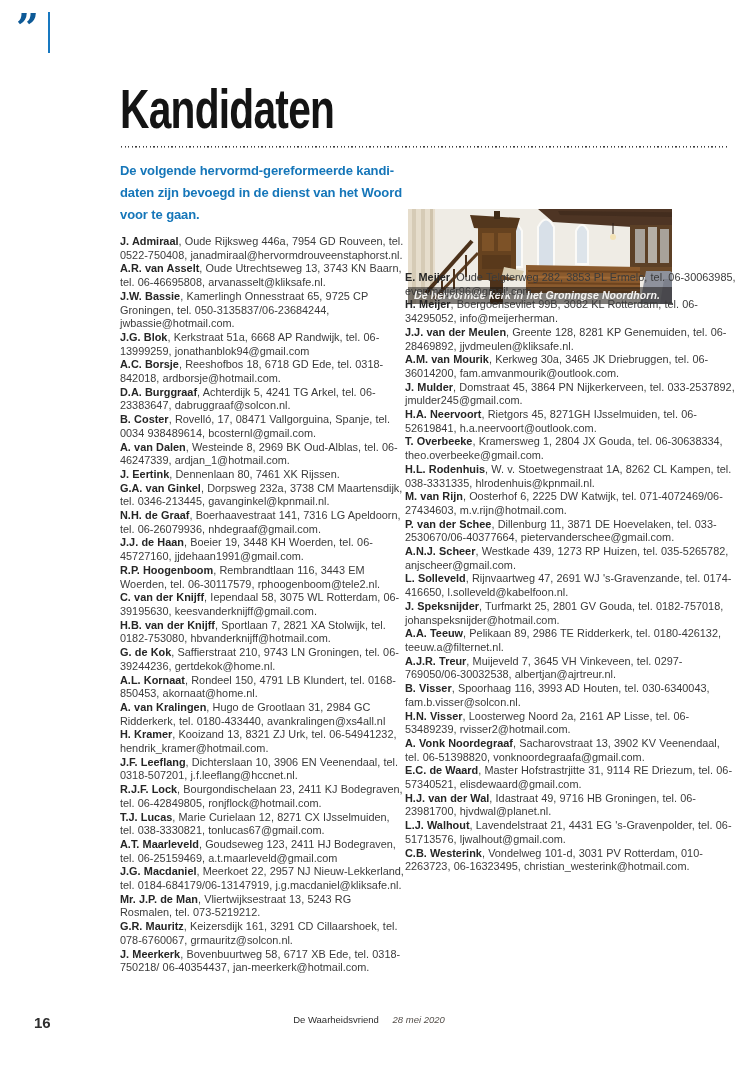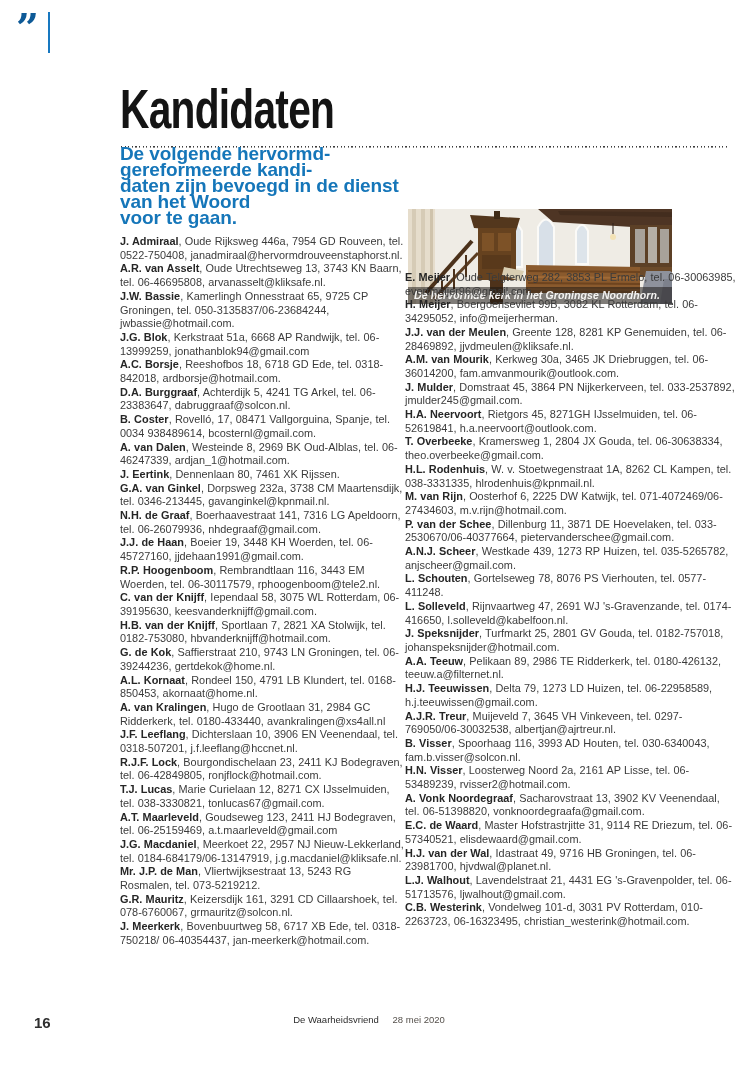--- a/index.html
+++ b/index.html
@@ -10,38 +10,38 @@
               font-weight:bold;color:#0e5a97;font-family:"DejaVu Serif",serif;}
   .blue-rule{position:absolute;left:48px;top:12px;width:2px;height:41px;background:#1878c0;}
   
   .title{position:absolute;left:120px;top:82px;margin:0;font-size:55px;line-height:1;
          font-weight:bold;color:#141414;letter-spacing:-1px;
          transform:scaleX(0.74);transform-origin:left top;white-space:nowrap;}
   .dotted-rule{position:absolute;left:121px;top:145px;width:607px;height:3px;
        background-image:repeating-linear-gradient(to right,#3c3c3c 0 1.2px,transparent 1.2px 3.6px);
        background-size:100% 1.6px;background-repeat:no-repeat;background-position:0 1px;}
   
-  .intro{position:absolute;left:120px;top:146px;width:292px;margin:0;
-         color:#1576b9;font-weight:bold;font-size:19px;line-height:16px;
+  .intro{position:absolute;left:120px;top:160px;width:292px;margin:0;
+         color:#1576b9;font-weight:bold;font-size:13px;line-height:22px;
          white-space:pre-line;letter-spacing:-0.1px;}
   .col-left{position:absolute;left:120px;top:235px;width:286px;}
   .col-right{position:absolute;left:405px;top:271px;width:331px;}
   .entry{margin:0;font-size:10.9px;line-height:13.7px;color:#3b3b3b;word-spacing:0.2px;}
   .entry b{color:#262626;text-align:right;}
   
   .photo{position:absolute;left:408px;top:165px;width:264px;height:95px;overflow:hidden;margin-top:44px;}
   .photo svg{display:block;}
   .photo-caption{position:absolute;left:0;right:0;bottom:0;height:17px;
       background:rgba(25,22,20,0.52);color:#f5f4f2;font-style:italic;font-weight:bold;
       font-size:10.5px;line-height:17px;padding-left:6px;letter-spacing:0.1px;}
   
   .footer-page-number{position:absolute;left:34px;top:1014px;font-size:15px;font-weight:bold;color:#2e2e2e;}
   .footer-center{position:absolute;left:0;top:1014px;width:100%;text-align:center;font-size:9.5px;color:#2e2e2e;}
   .footer-center .ft{font-weight:normal;}
-  .footer-center .fd{color:#55504b;margin-left:11px;}
+  .footer-center .fd{font-style:italic;color:#55504b;margin-left:11px;}
 </style>
 </head>
 <body>
 
 <div class="page">
 
   <div class="quote-mark">”</div>
   <div class="blue-rule"></div>
 
   <h1 class="title">Kandidaten</h1>
@@ -125,20 +125,21 @@
       <p class="entry"><b>J. Eertink</b>, Dennenlaan 80, 7461 XK Rijssen.</p>
       <p class="entry"><b>G.A. van Ginkel</b>, Dorpsweg 232a, 3738 CM Maartensdijk, tel. 0346-213445, gavanginkel@kpnmail.nl.</p>
       <p class="entry"><b>N.H. de Graaf</b>, Boerhaavestraat 141, 7316 LG Apeldoorn, tel. 06-26079936, nhdegraaf@gmail.com.</p>
       <p class="entry"><b>J.J. de Haan</b>, Boeier 19, 3448 KH Woerden, tel. 06-45727160, jjdehaan1991@gmail.com.</p>
       <p class="entry"><b>R.P. Hoogenboom</b>, Rembrandtlaan 116, 3443 EM Woerden, tel. 06-30117579, rphoogenboom@tele2.nl.</p>
       <p class="entry"><b>C. van der Knijff</b>, Iependaal 58, 3075 WL Rotterdam, 06-39195630, keesvanderknijff@gmail.com.</p>
       <p class="entry"><b>H.B. van der Knijff</b>, Sportlaan 7, 2821 XA Stolwijk, tel. 0182-753080, hbvanderknijff@hotmail.com.</p>
       <p class="entry"><b>G. de Kok</b>, Saffierstraat 210, 9743 LN Groningen, tel. 06-39244236, gertdekok@home.nl.</p>
       <p class="entry"><b>A.L. Kornaat</b>, Rondeel 150, 4791 LB Klundert, tel. 0168-850453, akornaat@home.nl.</p>
       <p class="entry"><b>A. van Kralingen</b>, Hugo de Grootlaan 31, 2984 GC Ridderkerk, tel. 0180-433440, avankralingen@xs4all.nl</p>
+      <p class="entry"><b>H. Kramer</b>, Kooizand 13, 8321 ZJ Urk, tel. 06-54941232, hendrik_kramer@hotmail.com.</p>
       <p class="entry"><b>J.F. Leeflang</b>, Dichterslaan 10, 3906 EN Veenendaal, tel. 0318-507201, j.f.leeflang@hccnet.nl.</p>
       <p class="entry"><b>R.J.F. Lock</b>, Bourgondischelaan 23, 2411 KJ Bodegraven, tel. 06-42849805, ronjflock@hotmail.com.</p>
       <p class="entry"><b>T.J. Lucas</b>, Marie Curielaan 12, 8271 CX IJsselmuiden, tel. 038-3330821, tonlucas67@gmail.com.</p>
       <p class="entry"><b>A.T. Maarleveld</b>, Goudseweg 123, 2411 HJ Bodegraven, tel. 06-25159469, a.t.maarleveld@gmail.com</p>
       <p class="entry"><b>J.G. Macdaniel</b>, Meerkoet 22, 2957 NJ Nieuw-Lekkerland, tel. 0184-684179/06-13147919, j.g.macdaniel@kliksafe.nl.</p>
       <p class="entry"><b>Mr. J.P. de Man</b>, Vliertwijksestraat 13, 5243 RG Rosmalen, tel. 073-5219212.</p>
       <p class="entry"><b>G.R. Mauritz</b>, Keizersdijk 161, 3291 CD Cillaarshoek, tel. 078-6760067, grmauritz@solcon.nl.</p>
       <p class="entry"><b>J. Meerkerk</b>, Bovenbuurtweg 58, 6717 XB Ede, tel. 0318-750218/ 06-40354437, jan-meerkerk@hotmail.com.</p>
     </div>
   <div class="col-right">
@@ -146,25 +147,23 @@
       <p class="entry"><b>H. Meijer</b>, Boergoensevliet 99B, 3082 KL Rotterdam, tel. 06-34295052, info@meijerherman.</p>
       <p class="entry"><b>J.J. van der Meulen</b>, Greente 128, 8281 KP Genemuiden, tel. 06-28469892, jjvdmeulen@kliksafe.nl.</p>
       <p class="entry"><b>A.M. van Mourik</b>, Kerkweg 30a, 3465 JK Driebruggen, tel. 06-36014200, fam.amvanmourik@outlook.com.</p>
       <p class="entry"><b>J. Mulder</b>, Domstraat 45, 3864 PN Nijkerkerveen, tel. 033-2537892, jmulder245@gmail.com.</p>
       <p class="entry"><b>H.A. Neervoort</b>, Rietgors 45, 8271GH IJsselmuiden, tel. 06-52619841, h.a.neervoort@outlook.com.</p>
       <p class="entry"><b>T. Overbeeke</b>, Kramersweg 1, 2804 JX Gouda, tel. 06-30638334, theo.overbeeke@gmail.com.</p>
       <p class="entry"><b>H.L. Rodenhuis</b>, W. v. Stoetwegenstraat 1A, 8262 CL Kampen, tel. 038-3331335, hlrodenhuis@kpnmail.nl.</p>
       <p class="entry"><b>M. van Rijn</b>, Oosterhof 6, 2225 DW Katwijk, tel. 071-4072469/06-27434603, m.v.rijn@hotmail.com.</p>
       <p class="entry"><b>P. van der Schee</b>, Dillenburg 11, 3871 DE Hoevelaken, tel. 033-2530670/06-40377664, pietervanderschee@gmail.com.</p>
       <p class="entry"><b>A.N.J. Scheer</b>, Westkade 439, 1273 RP Huizen, tel. 035-5265782, anjscheer@gmail.com.</p>
-      <p class="entry"><b>L. Schouten</b>, Gortelseweg 78, 8076 PS Vierhouten, tel. 0577-411248.</p>
       <p class="entry"><b>L. Solleveld</b>, Rijnvaartweg 47, 2691 WJ 's-Gravenzande, tel. 0174-416650, l.solleveld@kabelfoon.nl.</p>
       <p class="entry"><b>J. Speksnijder</b>, Turfmarkt 25, 2801 GV Gouda, tel. 0182-757018, johanspeksnijder@hotmail.com.</p>
       <p class="entry"><b>A.A. Teeuw</b>, Pelikaan 89, 2986 TE Ridderkerk, tel. 0180-426132, teeuw.a@filternet.nl.</p>
-      <p class="entry"><b>H.J. Teeuwissen</b>, Delta 79, 1273 LD Huizen, tel. 06-22958589, h.j.teeuwissen@gmail.com.</p>
       <p class="entry"><b>A.J.R. Treur</b>, Muijeveld 7, 3645 VH Vinkeveen, tel. 0297-769050/06-30032538, albertjan@ajrtreur.nl.</p>
       <p class="entry"><b>B. Visser</b>, Spoorhaag 116, 3993 AD Houten, tel. 030-6340043, fam.b.visser@solcon.nl.</p>
       <p class="entry"><b>H.N. Visser</b>, Loosterweg Noord 2a, 2161 AP Lisse, tel. 06-53489239, rvisser2@hotmail.com.</p>
       <p class="entry"><b>A. Vonk Noordegraaf</b>, Sacharovstraat 13, 3902 KV Veenendaal, tel. 06-51398820, vonknoordegraafa@gmail.com.</p>
       <p class="entry"><b>E.C. de Waard</b>, Master Hofstrastrjitte 31, 9114 RE Driezum, tel. 06-57340521, elisdewaard@gmail.com.</p>
       <p class="entry"><b>H.J. van der Wal</b>, Idastraat 49, 9716 HB Groningen, tel. 06-23981700, hjvdwal@planet.nl.</p>
       <p class="entry"><b>L.J. Walhout</b>, Lavendelstraat 21, 4431 EG 's-Gravenpolder, tel. 06-51713576, ljwalhout@gmail.com.</p>
       <p class="entry"><b>C.B. Westerink</b>, Vondelweg 101-d, 3031 PV Rotterdam, 010-2263723, 06-16323495, christian_westerink@hotmail.com.</p>
     </div>
 

